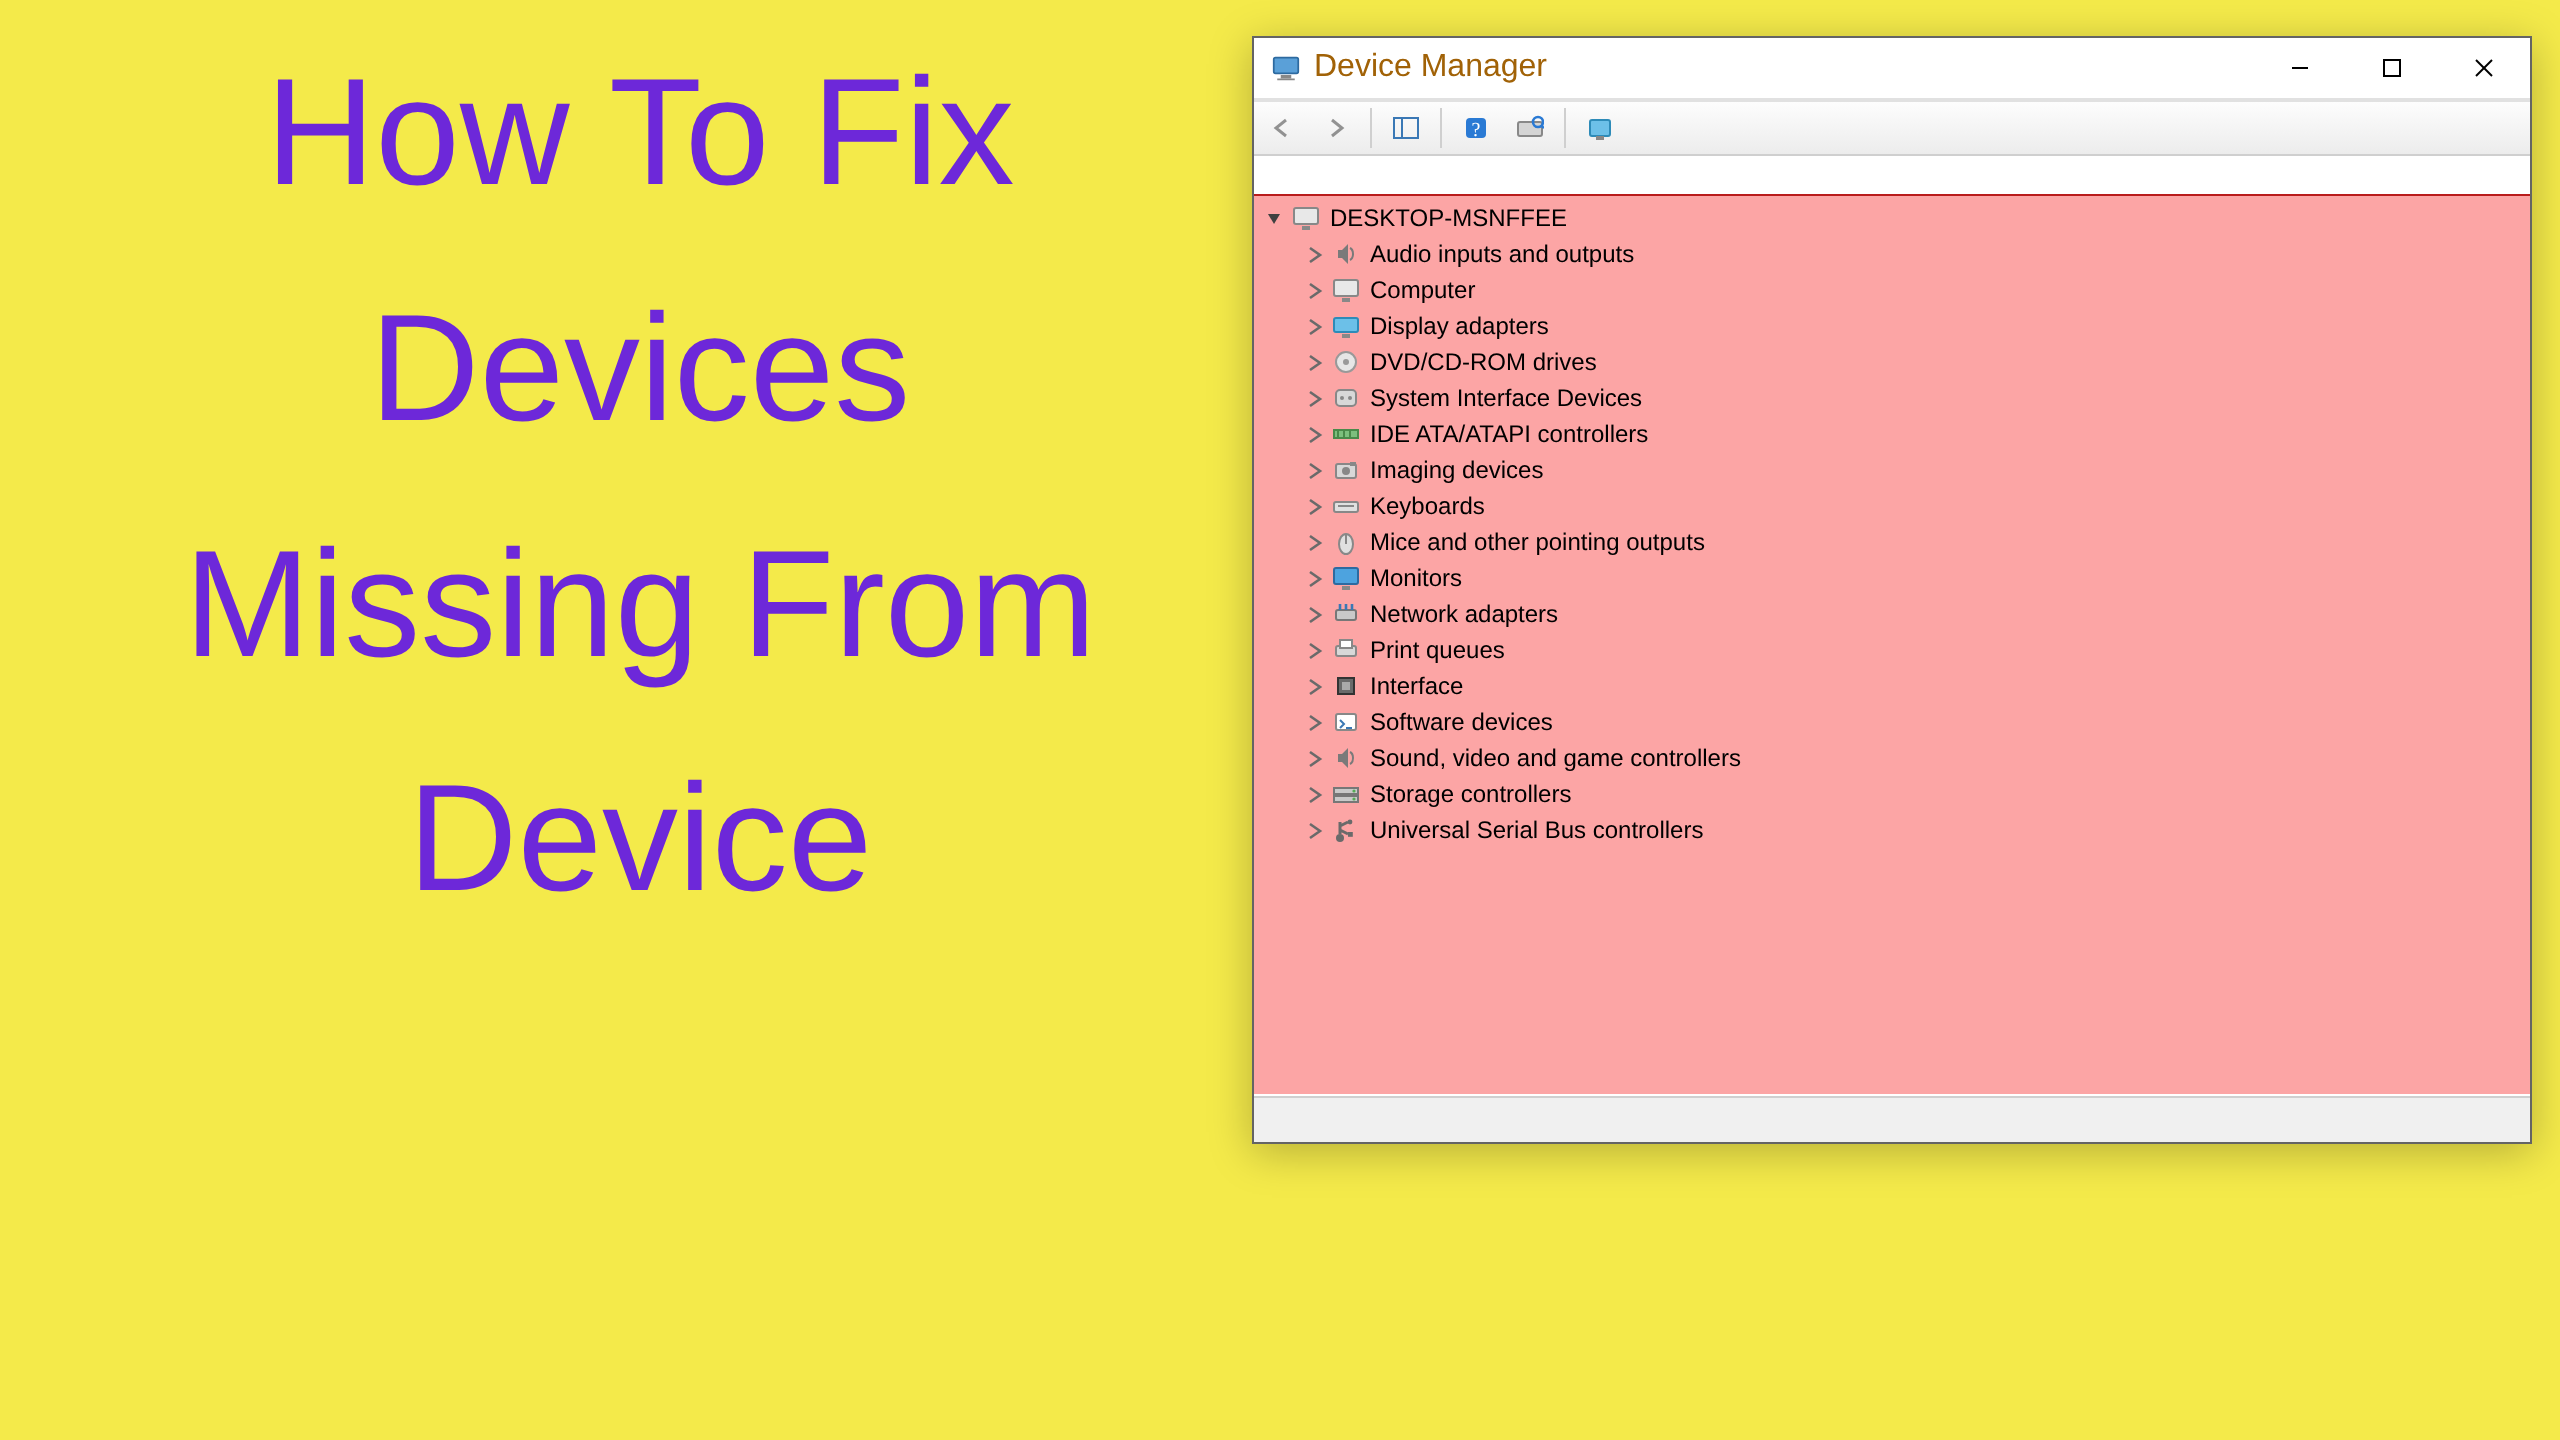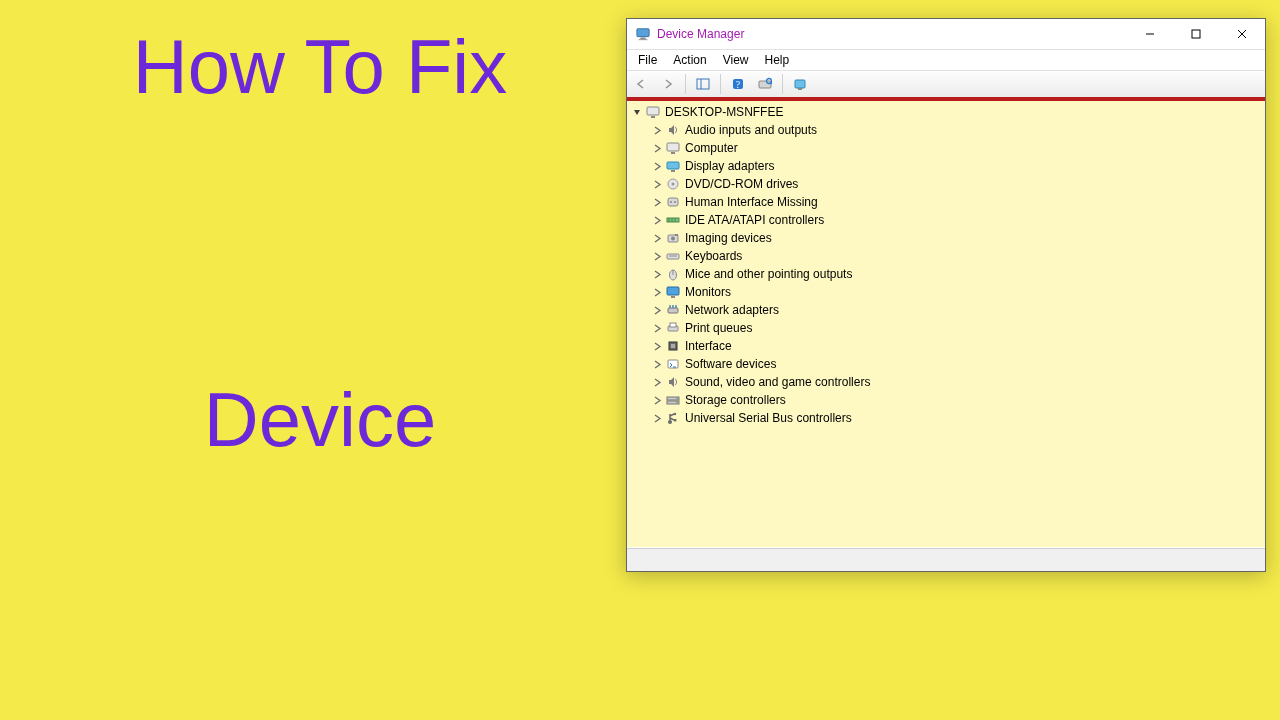--- a/index.html
+++ b/index.html
@@ -4,52 +4,52 @@
 <style>
 html,body{margin:0;padding:0;width:1280px;height:720px;overflow:hidden;font-family:"Segoe UI",Tahoma,sans-serif}
 body{background:#000}
 .stage{position:absolute;left:0;top:0;width:1280px;height:720px;background:#f4ea4a}
 
 .headline{position:absolute;left:40px;top:8px;width:560px;font-family:Liberation Sans, sans-serif;font-weight:400;font-size:76px;line-height:1.55;color:#6d28d9;text-align:center}
 
 .window{position:absolute;left:626px;top:18px;width:638px;height:552px;background:#fff;border:1px solid #646464;box-shadow:0 4px 20px rgba(0,0,0,.25)}
 .titlebar{height:30px;border-bottom:1px solid #e1e1e1;display:flex;align-items:center;padding-left:8px}
 .titlebar .ticon{width:16px;height:16px;margin-right:6px;display:flex;align-items:center;justify-content:center}
-.titlebar .ttitle{font-size:12px;color:#a21caf;flex:1}
+.titlebar .ttitle{font-size:16px;color:#a16207;flex:1}
 .winbtns{display:flex;height:100%}
 .winbtn{width:46px;height:30px;display:flex;align-items:center;justify-content:center;font-size:13px;color:#000;cursor:default}
 
 .menubar{height:20px;display:flex;align-items:center;padding-left:4px;gap:2px;font-size:12px;color:#000}
 .menubar span{padding:1px 7px}
 
 .toolbar{height:26px;border-top:1px solid #e1e1e1;border-bottom:1px solid #cfcfcf;background:linear-gradient(#fdfdfd,#ececec);display:flex;align-items:center;padding-left:2px;gap:3px}
 .tbtn{width:22px;height:22px;display:flex;align-items:center;justify-content:center;border:1px solid transparent;border-radius:2px}
 .tbtn.disabled{opacity:.4}
 .sep{width:1px;height:20px;background:#cfcfcf;margin:0 2px}
 
-.tree{position:absolute;left:0;right:0;top:78px;bottom:24px;background:#fef9c3;overflow:auto;font-size:12px;color:#000;padding-top:2px;border-top:4px solid #b91c1c}
+.tree{position:absolute;left:0;right:0;top:78px;bottom:24px;background:#fca5a5;overflow:auto;font-size:12px;color:#000;padding-top:2px;border-top:1px solid #b91c1c}
 .node{display:flex;align-items:center;height:18px;white-space:nowrap}
 .twisty{width:12px;height:12px;margin-right:2px;display:flex;align-items:center;justify-content:center;color:#6a6a6a;font-size:10px}
 .icon{width:16px;height:16px;margin-right:4px;display:flex;align-items:center;justify-content:center}
 .node.root{padding-left:4px}
 .node.child{padding-left:24px}
 
 .statusbar{position:absolute;left:0;right:0;bottom:0;height:22px;border-top:1px solid #cfcfcf;background:#f0f0f0}
 
 svg{display:block}
 </style>
 </head>
 <body>
 
 <div class="stage">
 
   <div class="headline">
     <span>How To Fix</span><br>
-    <br>
-    <br>
+    <span>Devices</span><br>
+    <span>Missing From</span><br>
     <span>Device</span><br>
   </div>
 
   <div class="window">
 
     <div class="titlebar">
       <span class="ticon">
         <svg width="14" height="14" viewBox="0 0 16 16">
             <rect x="1" y="2" width="14" height="9" rx="1" fill="#5aa0d8" stroke="#2d6aa0"></rect>
             <rect x="5" y="12" width="6" height="2" fill="#888"></rect>
@@ -70,26 +70,20 @@
           </div>
         <div class="winbtn close">
             <svg width="10" height="10">
               <line x1="1" y1="1" x2="9" y2="9" stroke="#000" stroke-width="1"></line>
               <line x1="9" y1="1" x2="1" y2="9" stroke="#000" stroke-width="1"></line>
             </svg>
           </div>
       </div>
     </div>
 
-    <div class="menubar">
-      <span>File</span>
-      <span>Action</span>
-      <span>View</span>
-      <span>Help</span>
-    </div>
 
     <div class="toolbar">
       <div class="tbtn disabled">
           <svg width="14" height="14">
             <path d="M9 3 L4 7 L9 11" fill="none" stroke="#000" stroke-width="1.5"></path>
           </svg>
         </div>
       <div class="tbtn disabled">
           <svg width="14" height="14">
             <path d="M5 3 L10 7 L5 11" fill="none" stroke="#000" stroke-width="1.5"></path>
@@ -203,21 +197,21 @@
                 <path d="M2 1 L7 4.5 L2 8" fill="none" stroke="#6a6a6a" stroke-width="1.3"></path>
               </svg>
             </span>
             <span class="icon">
               <svg width="14" height="14">
                 <rect x="2" y="3" width="10" height="8" rx="2" fill="#d8d8d8" stroke="#888"></rect>
                 <circle cx="5" cy="7" r="1" fill="#888"></circle>
                 <circle cx="9" cy="7" r="1" fill="#888"></circle>
               </svg>
             </span>
-            <span>Human Interface Missing</span>
+            <span>System Interface Devices</span>
           </div>
           <div class="node child">
             <span class="twisty">
               <svg width="9" height="9">
                 <path d="M2 1 L7 4.5 L2 8" fill="none" stroke="#6a6a6a" stroke-width="1.3"></path>
               </svg>
             </span>
             <span class="icon">
               <svg width="14" height="14">
                 <rect x="1" y="5" width="12" height="4" fill="#7dbf7d" stroke="#4a8a4a"></rect>

